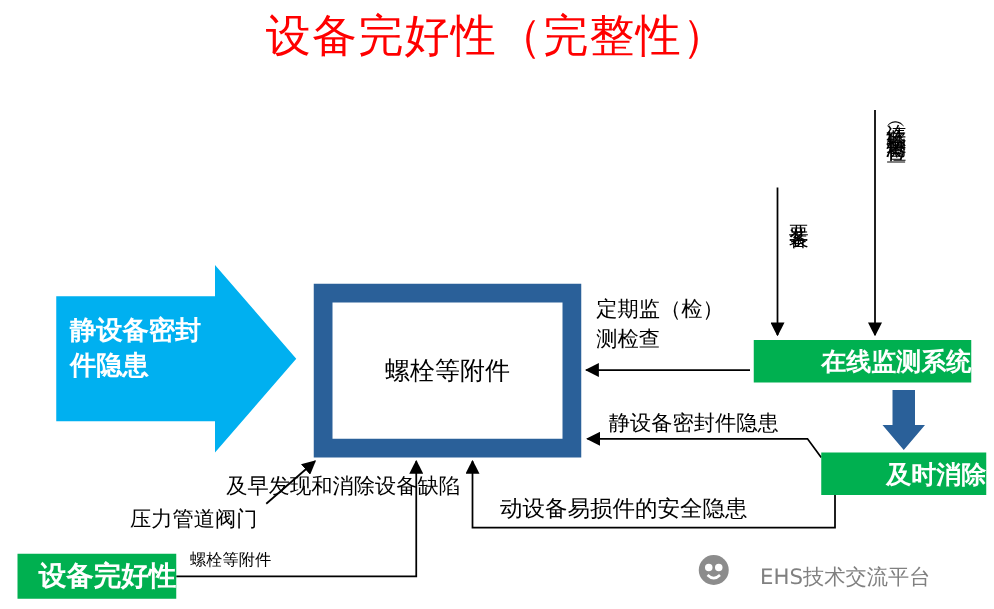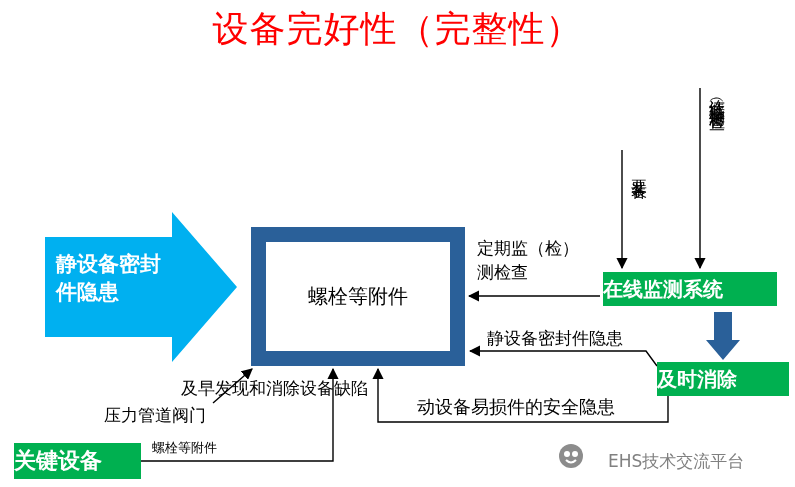--- a/index.html
+++ b/index.html
@@ -19,29 +19,29 @@
     left:56px;top:250px;width:120px;font-size:21px;line-height:28px;
     font-weight:bold;color:#ffffff;z-index:2;
   }
   #key-box{
     left:251px;top:227px;width:214px;height:139px;box-sizing:border-box;
     border:15px solid #2A6099;background:#ffffff;display:flex;align-items:center;
     justify-content:center;font-size:20px;color:#000;z-index:2;
   }
   .gbox{
     background:#00B050;color:#ffffff;font-weight:bold;display:flex;
-    align-items:center;justify-content:flex-start;z-index:2;
+    align-items:center;justify-content:flex-end;z-index:2;
   }
   #node-online{left:603px;top:272px;width:174px;height:34px;font-size:20px;}
   #node-timely{left:657px;top:362px;width:132px;height:34px;font-size:20px;}
   #node-periodic{left:14px;top:443px;width:127px;height:36px;font-size:22px;}
   #lbl-periodic-mon{left:477px;top:236px;width:118px;font-size:17px;line-height:24px;}
   #lbl-static{left:487px;top:327px;font-size:17px;}
   #lbl-early{left:181px;top:377px;font-size:17px;}
-  #lbl-dynamic{left:400px;top:395px;font-size:18px;margin-left:17px;}
+  #lbl-dynamic{left:400px;top:395px;font-size:18px;}
   #lbl-pressure{left:104px;top:404px;font-size:17px;}
   #lbl-bolt{left:152px;top:439px;font-size:13px;}
   .vtext{
     writing-mode:vertical-rl;text-orientation:mixed;font-size:16px;
     letter-spacing:2px;z-index:2;color:#000;
   }
   #lbl-continuous{left:706px;top:86px;height:186px;}
   #lbl-equip{left:628px;top:167px;height:76px;}
   #watermark{
     left:558px;top:443px;display:flex;align-items:flex-end;gap:24px;z-index:2;
@@ -89,21 +89,21 @@
 
   <div id="node-online" class="abs gbox">
     <span>在线监测系统</span>
   </div>
 
   <div id="node-timely" class="abs gbox">
     <span>及时消除</span>
   </div>
 
   <div id="node-periodic" class="abs gbox">
-    <span>关键设备</span>
+    <span>设备完好性</span>
   </div>
 
   <div id="lbl-periodic-mon" class="abs txt">定期监（检）测检查</div>
 
   <div id="lbl-static" class="abs txt">静设备密封件隐患</div>
 
   <div id="lbl-early" class="abs txt">及早发现和消除设备缺陷</div>
 
   <div id="lbl-dynamic" class="abs txt">动设备易损件的安全隐患</div>
 

